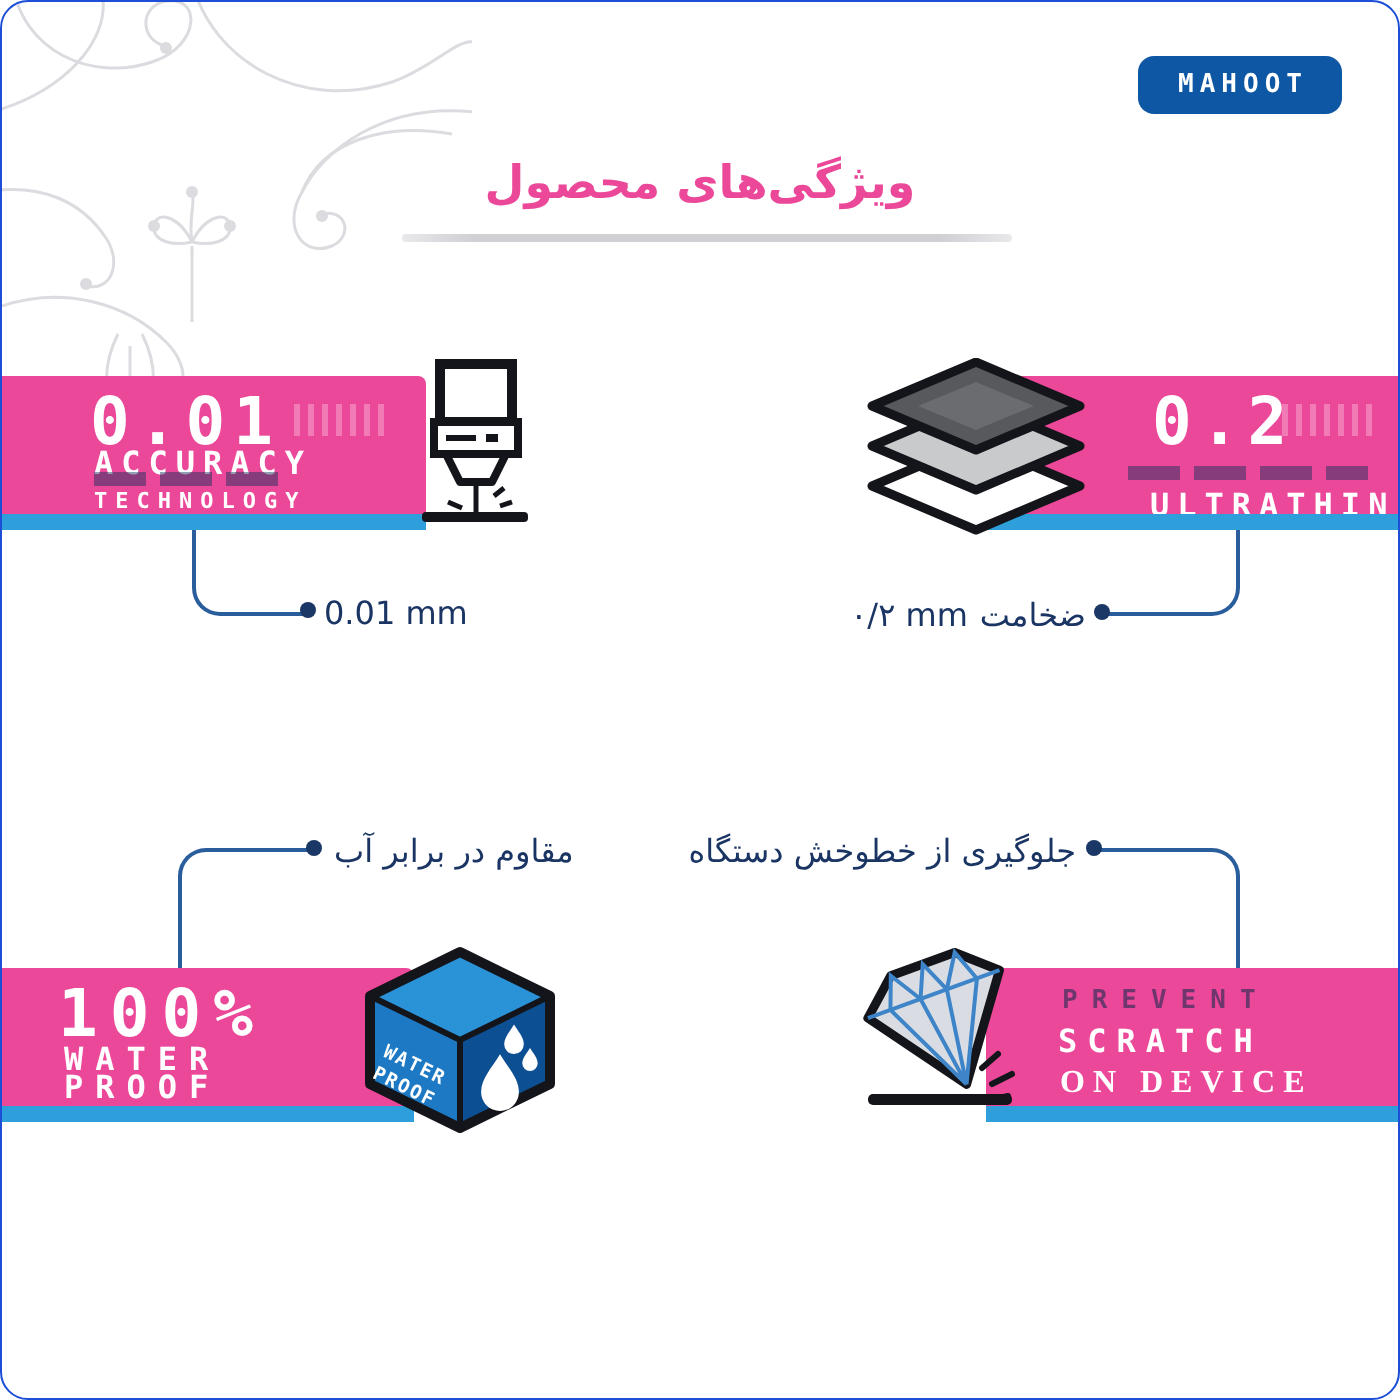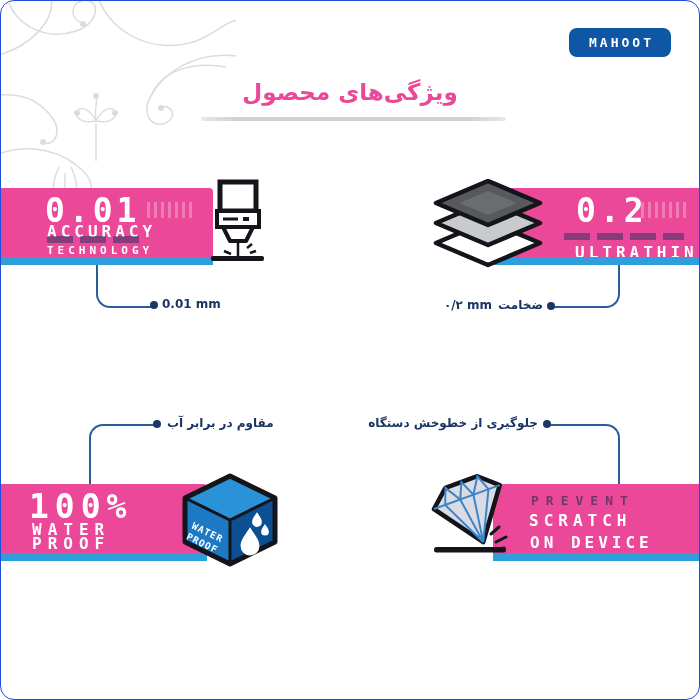--- a/index.html
+++ b/index.html
@@ -47,21 +47,21 @@
   .ghost-text{color:rgba(10,40,75,.55);}
   
   .conn{position:absolute;border:0 solid #2a5d9c;}
   .conn-1{left:95px;top:264px;width:57px;height:41px;border-left-width:2px;border-bottom-width:2px;border-bottom-left-radius:14px;}
   .conn-2{left:551px;top:264px;width:66px;height:41px;border-right-width:2px;border-bottom-width:2px;border-bottom-right-radius:14px;}
   .conn-3{left:88px;top:423px;width:67px;height:60px;border-left-width:2px;border-top-width:2px;border-top-left-radius:14px;}
   .conn-4{left:548px;top:423px;width:69px;height:60px;border-right-width:2px;border-top-width:2px;border-top-right-radius:14px;}
   .dot{position:absolute;width:8px;height:8px;border-radius:50%;background:#1a3766;}
   .caption{
     position:absolute;display:flex;align-items:center;gap:6px;direction:ltr;
-    font-size:12px;font-weight:bold;color:#1a3563;white-space:nowrap;
+    font-size:16px;font-weight:normal;color:#1a3563;white-space:nowrap;
   }
   .caption .fa{direction:rtl;unicode-bidi:isolate;}
   .cap-1{left:161px;top:296px;}
   .cap-2{right:156px;top:297px;}
   .cap-3{left:166px;top:415px;}
   .cap-4{right:161px;top:415px;}
   
   .icon{position:absolute;}
   .icon-laser{left:204px;top:178px;}
   .icon-layers{left:430px;top:178px;}
@@ -182,21 +182,21 @@
   </svg>
 
   <div class="conn conn-4"></div>
   <span class="dot" style="left:542px;top:419px;"></span>
   <div class="caption cap-4">
     <span class="fa">جلوگیری از خطوخش دستگاه</span>
   </div>
   <div class="banner banner-br">
     <span class="tech ghost-text" style="left:38px;top:9px;font-size:13px;letter-spacing:7px;">PREVENT</span>
     <span class="tech" style="left:36px;top:27px;font-size:16px;letter-spacing:5px;">SCRATCH</span>
-    <span class="tech sub" style="left:37px;top:49px;">ON DEVICE</span>
+    <span class="tech sub" style="left:37px;top:49px;font-family:Liberation Serif, serif;">ON DEVICE</span>
     <span class="strip"></span>
   </div>
   <svg class="icon icon-diamond" width="96" height="86" viewBox="0 0 96 86">
     <g transform="rotate(-20 45 40)">
       <path d="M10,22 L28,6 L62,6 L80,22 L45,70 Z" fill="#d9dde3" stroke="#14151a" stroke-width="4.5" stroke-linejoin="round"></path>
       <g fill="none" stroke="#3d85c8" stroke-width="2">
         <path d="M10,22 L80,22"></path>
         <path d="M22,22 L28,6 L38,22 L45,6 L52,22 L62,6 L68,22"></path>
         <path d="M22,22 L45,70 M38,22 L45,70 M52,22 L45,70 M68,22 L45,70"></path>
       </g>

